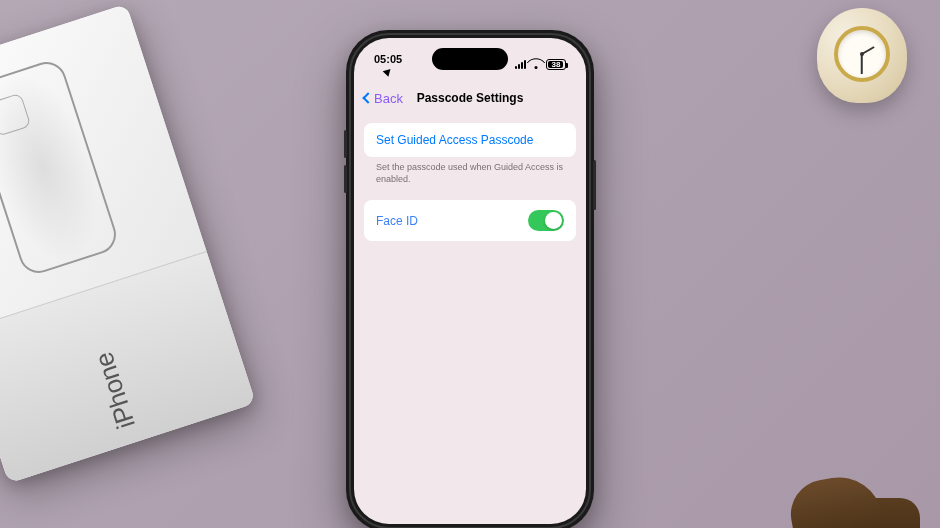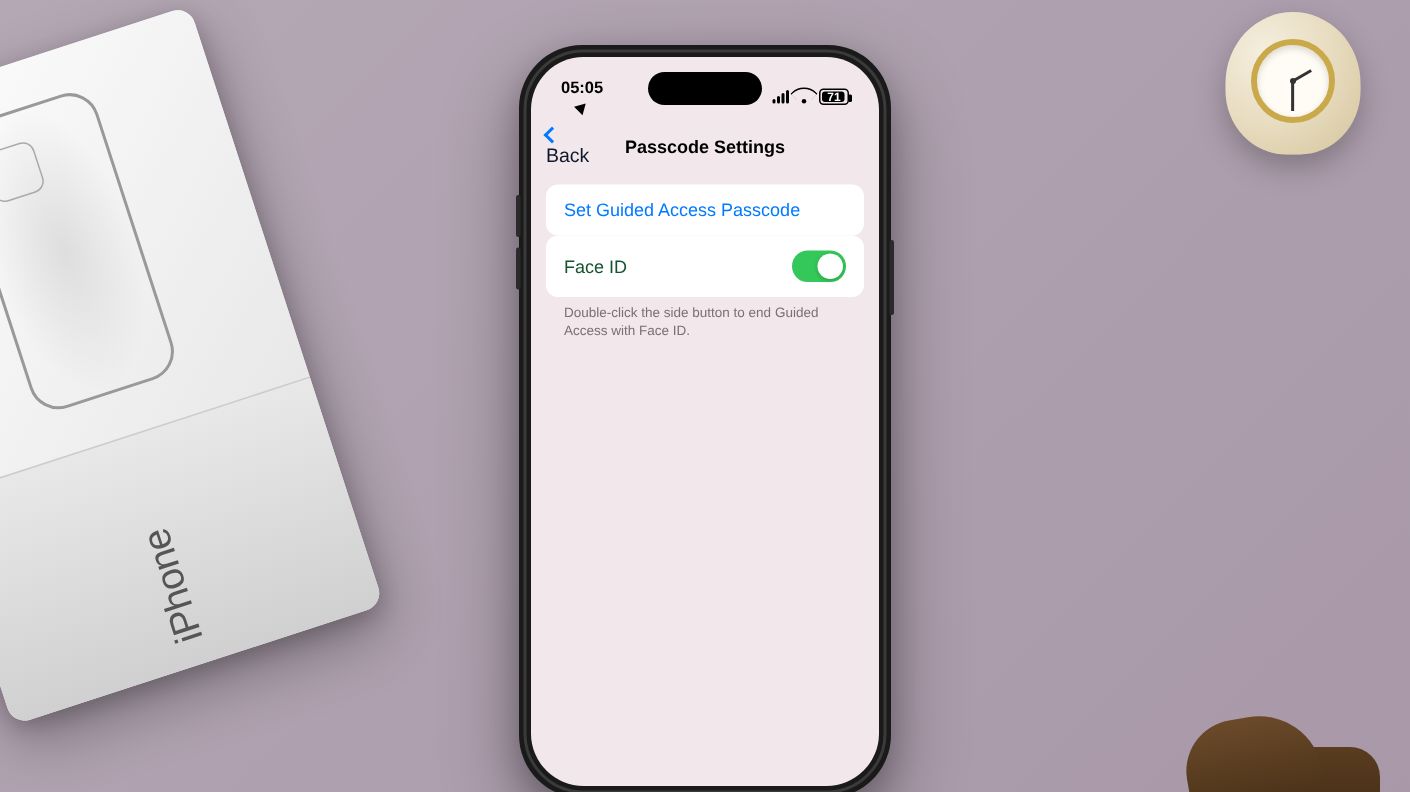--- a/index.html
+++ b/index.html
@@ -285,26 +285,25 @@
     .nav-header {
       position: absolute;
       top: 42px; left: 0; right: 0;
       height: 36px;
       display: flex;
       align-items: center;
       padding: 0 10px;
     }
     .back-btn {
       display: flex;
-      align-items: flex-start;
-      color: #0f172a;
+      align-items: center;
+      color: #8b5cf6;
       font-size: 13px;
       gap: 2px;
       cursor: pointer;
-      flex-direction: column;
     }
     .chevron-left {
       width: 8px; height: 8px;
       border-left: 2px solid #007AFF;
       border-bottom: 2px solid #007AFF;
       transform: rotate(45deg);
     }
     .nav-title {
       position: absolute;
       left: 50%;
@@ -323,21 +322,21 @@
     .row {
       background: #fff;
       border-radius: 8px;
       padding: 10px 12px;
       font-size: 12px;
       display: flex;
       align-items: center;
       justify-content: space-between;
     }
     .row-link { color: #007AFF; cursor: pointer; }
-    .row-label { color: #14532d; }
+    .row-label { color: #3b82f6; }
     
     .footer-text {
       font-size: 9px;
       color: #7a6f73;
       padding: 5px 12px 15px;
       line-height: 1.3;
     }
     
     .toggle {
       width: 36px;
@@ -406,40 +405,40 @@
       <div class="status-right">
         <span class="signal-bars">
             <span></span>
             <span></span>
             <span></span>
             <span></span>
           </span>
         <span class="wifi-icon"></span>
         <span class="battery-icon">
           <span class="battery-fill"></span>
-          <span class="battery-text">71</span>
+          <span class="battery-text">38</span>
         </span>
       </div>
     </div>
 
     <div class="nav-header">
       <div class="back-btn">
         <span class="chevron-left"></span>
         <span>Back</span>
       </div>
       <div class="nav-title">Passcode Settings</div>
     </div>
 
     <div class="content">
       <div class="row row-link">
         <span>Set Guided Access Passcode</span>
       </div>
+      <div class="footer-text">Set the passcode used when Guided Access is enabled.</div>
 
       <div class="row">
         <span class="row-label">Face ID</span>
         <div class="toggle">
           <div class="toggle-knob"></div>
         </div>
       </div>
-      <div class="footer-text">Double-click the side button to end Guided Access with Face ID.</div>
     </div>
   </div>
 </div>
 
 </body></html>

